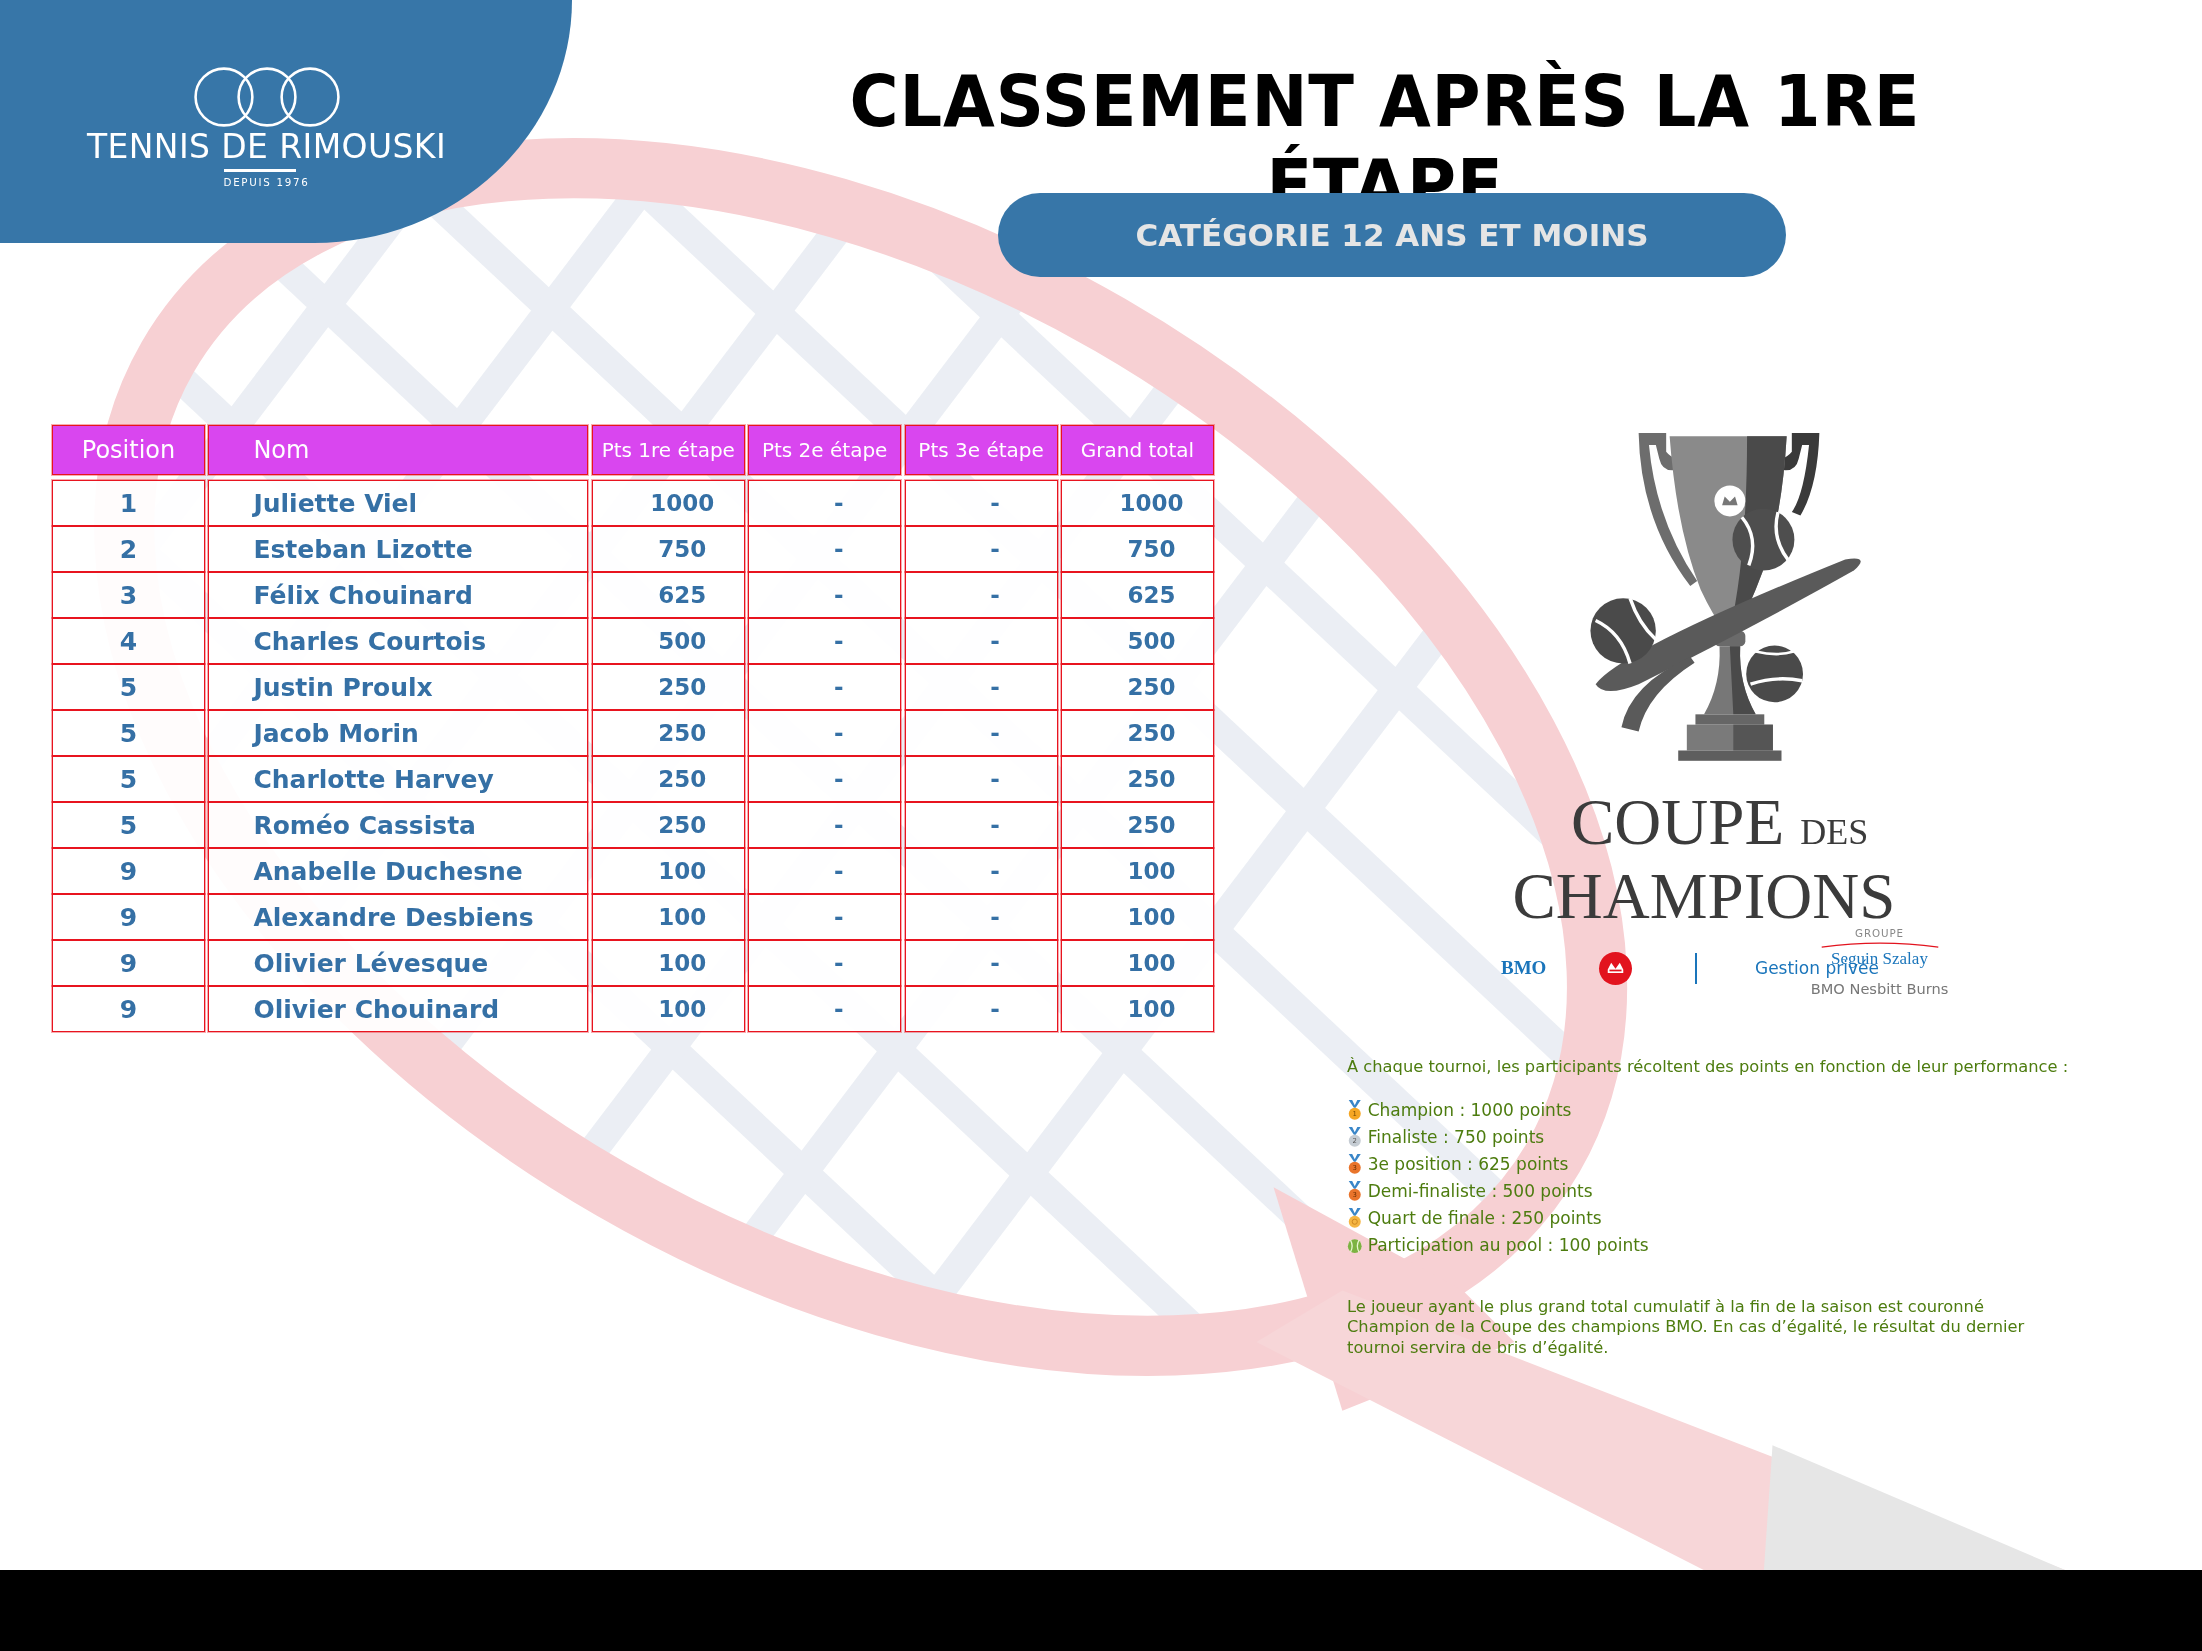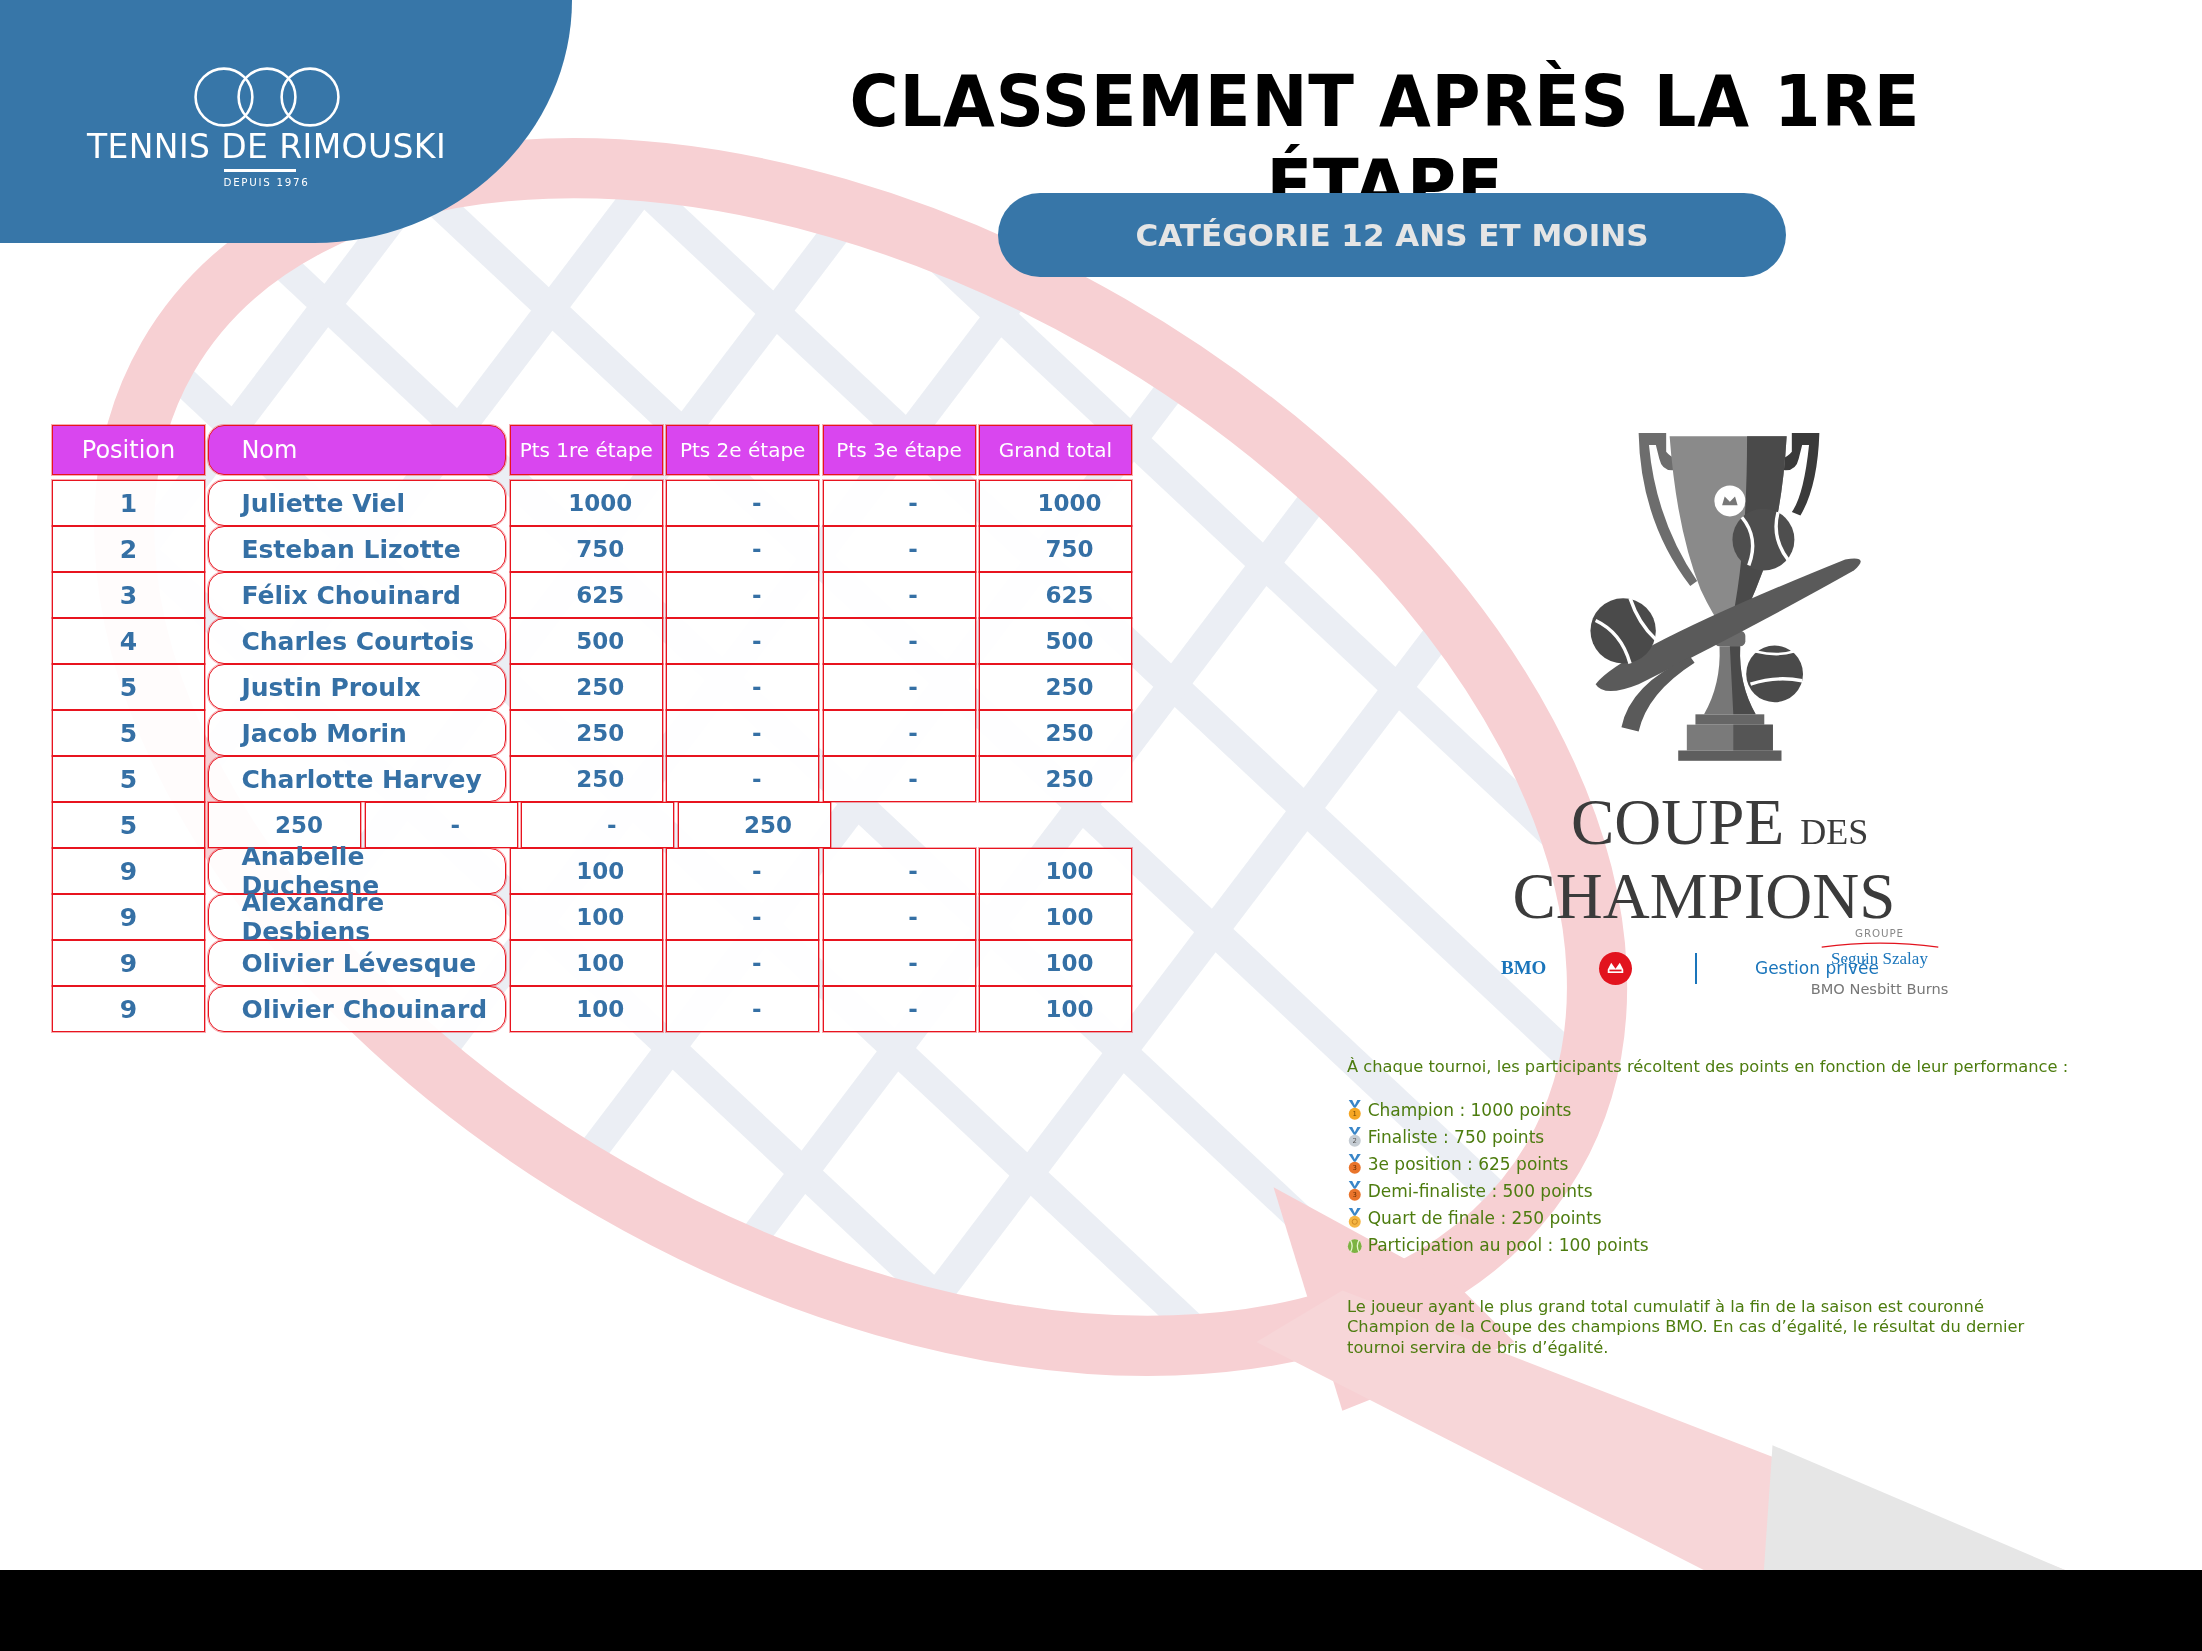--- a/index.html
+++ b/index.html
@@ -55,21 +55,21 @@
     background: #d946ef; color: #ffffff; font-family: "DejaVu Sans", sans-serif; font-size: 24px;
   }
   .hdr-row .cell.small { font-size: 20px; }
   .data-row .cell {
     background: rgba(255,255,255,0.93); color: #3570a5; font-family: "DejaVu Sans", sans-serif; font-weight: bold; font-size: 25px;
     border-top-width: 0.9px;
   }
   .data-row:first-child .cell { border-top-width: 1.7px; }
   .data-row .cell.pts { font-size: 23px; padding-left: 28px; }
   .c-pos { width: 153px; }
-  .c-name { width: 298px; justify-content: flex-start !important; padding-left: 32px; border-radius: 16px; }
+  .c-name { width: 380px; justify-content: flex-start !important; padding-left: 44px; }
   .c-p1 { width: 153px; }
   .c-p2 { width: 153px; }
   .c-p3 { width: 153px; }
   .c-tot { width: 153px; margin-right: 0 !important; }
 
   
   .trophy { position: absolute; left: 1587px; top: 426px; width: 284px; height: 340px; z-index: 2; }
   .cup-title {
     position: absolute; left: 1497px; top: 790px; width: 447px; z-index: 2;
     font-family: "Liberation Serif", serif; color: #3b3b3b; line-height: 64px;
@@ -202,20 +202,21 @@
     <div class="data-row">
       <div class="cell c-pos">5</div>
       <div class="cell c-name">Charlotte Harvey</div>
       <div class="cell c-p1 pts">250</div>
       <div class="cell c-p2 pts">-</div>
       <div class="cell c-p3 pts">-</div>
       <div class="cell c-tot pts">250</div>
     </div>
     <div class="data-row">
       <div class="cell c-pos">5</div>
+      <div class="cell c-name">Roméo Cassista</div>
       <div class="cell c-p1 pts">250</div>
       <div class="cell c-p2 pts">-</div>
       <div class="cell c-p3 pts">-</div>
       <div class="cell c-tot pts">250</div>
     </div>
     <div class="data-row">
       <div class="cell c-pos">9</div>
       <div class="cell c-name">Anabelle Duchesne</div>
       <div class="cell c-p1 pts">100</div>
       <div class="cell c-p2 pts">-</div>

